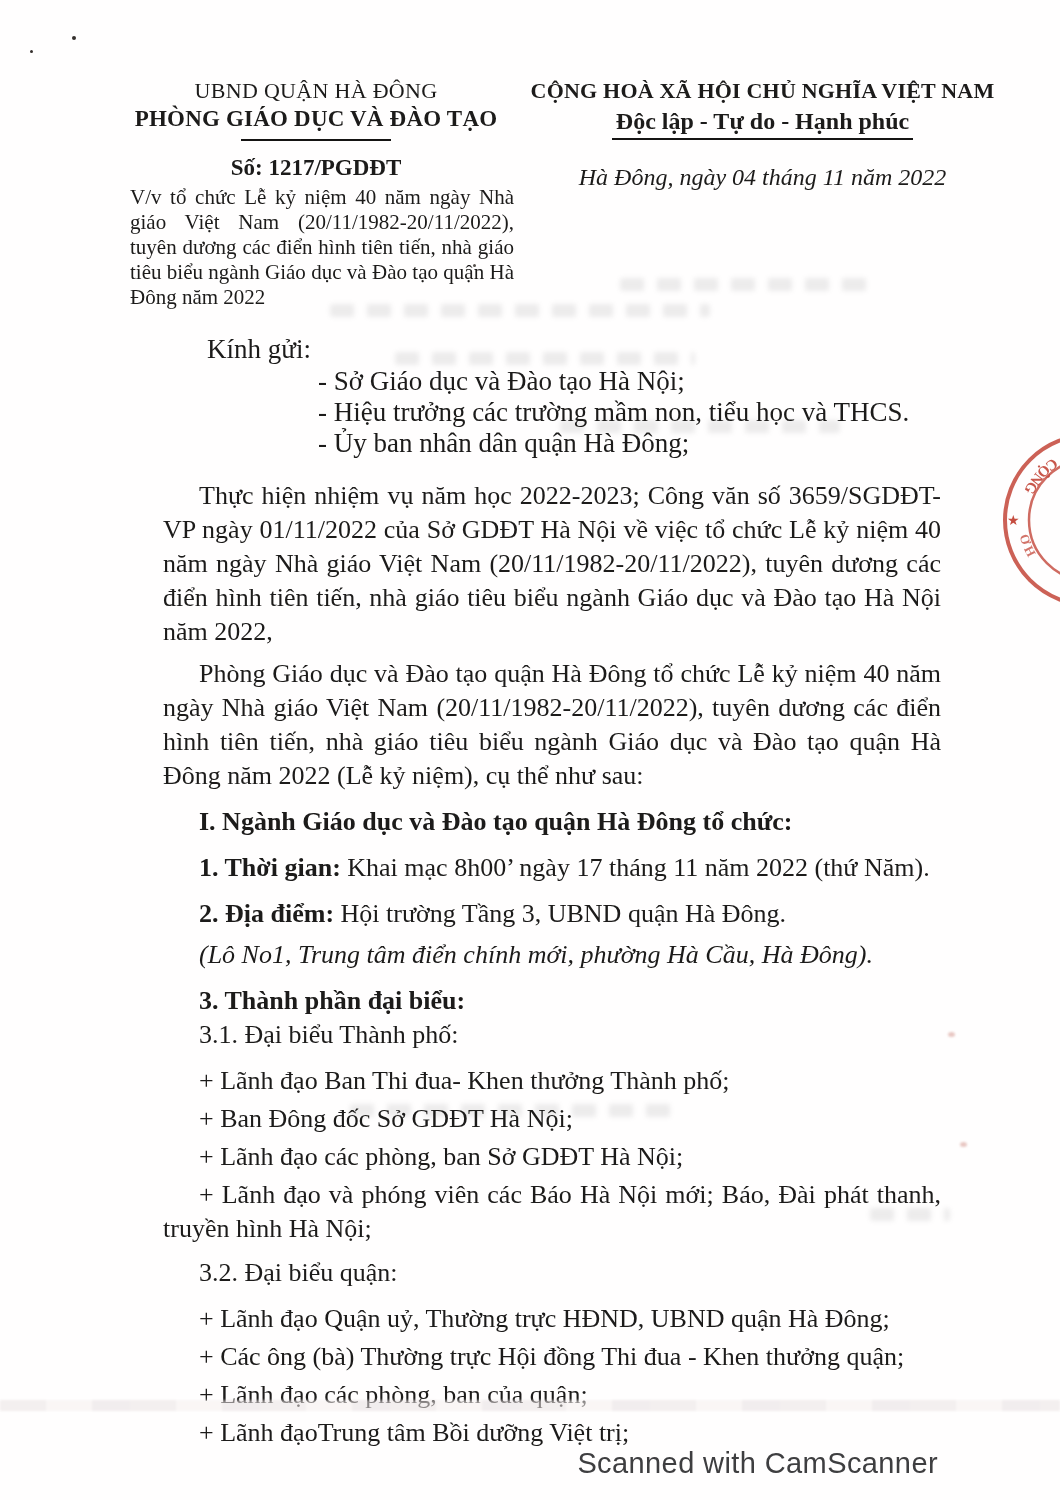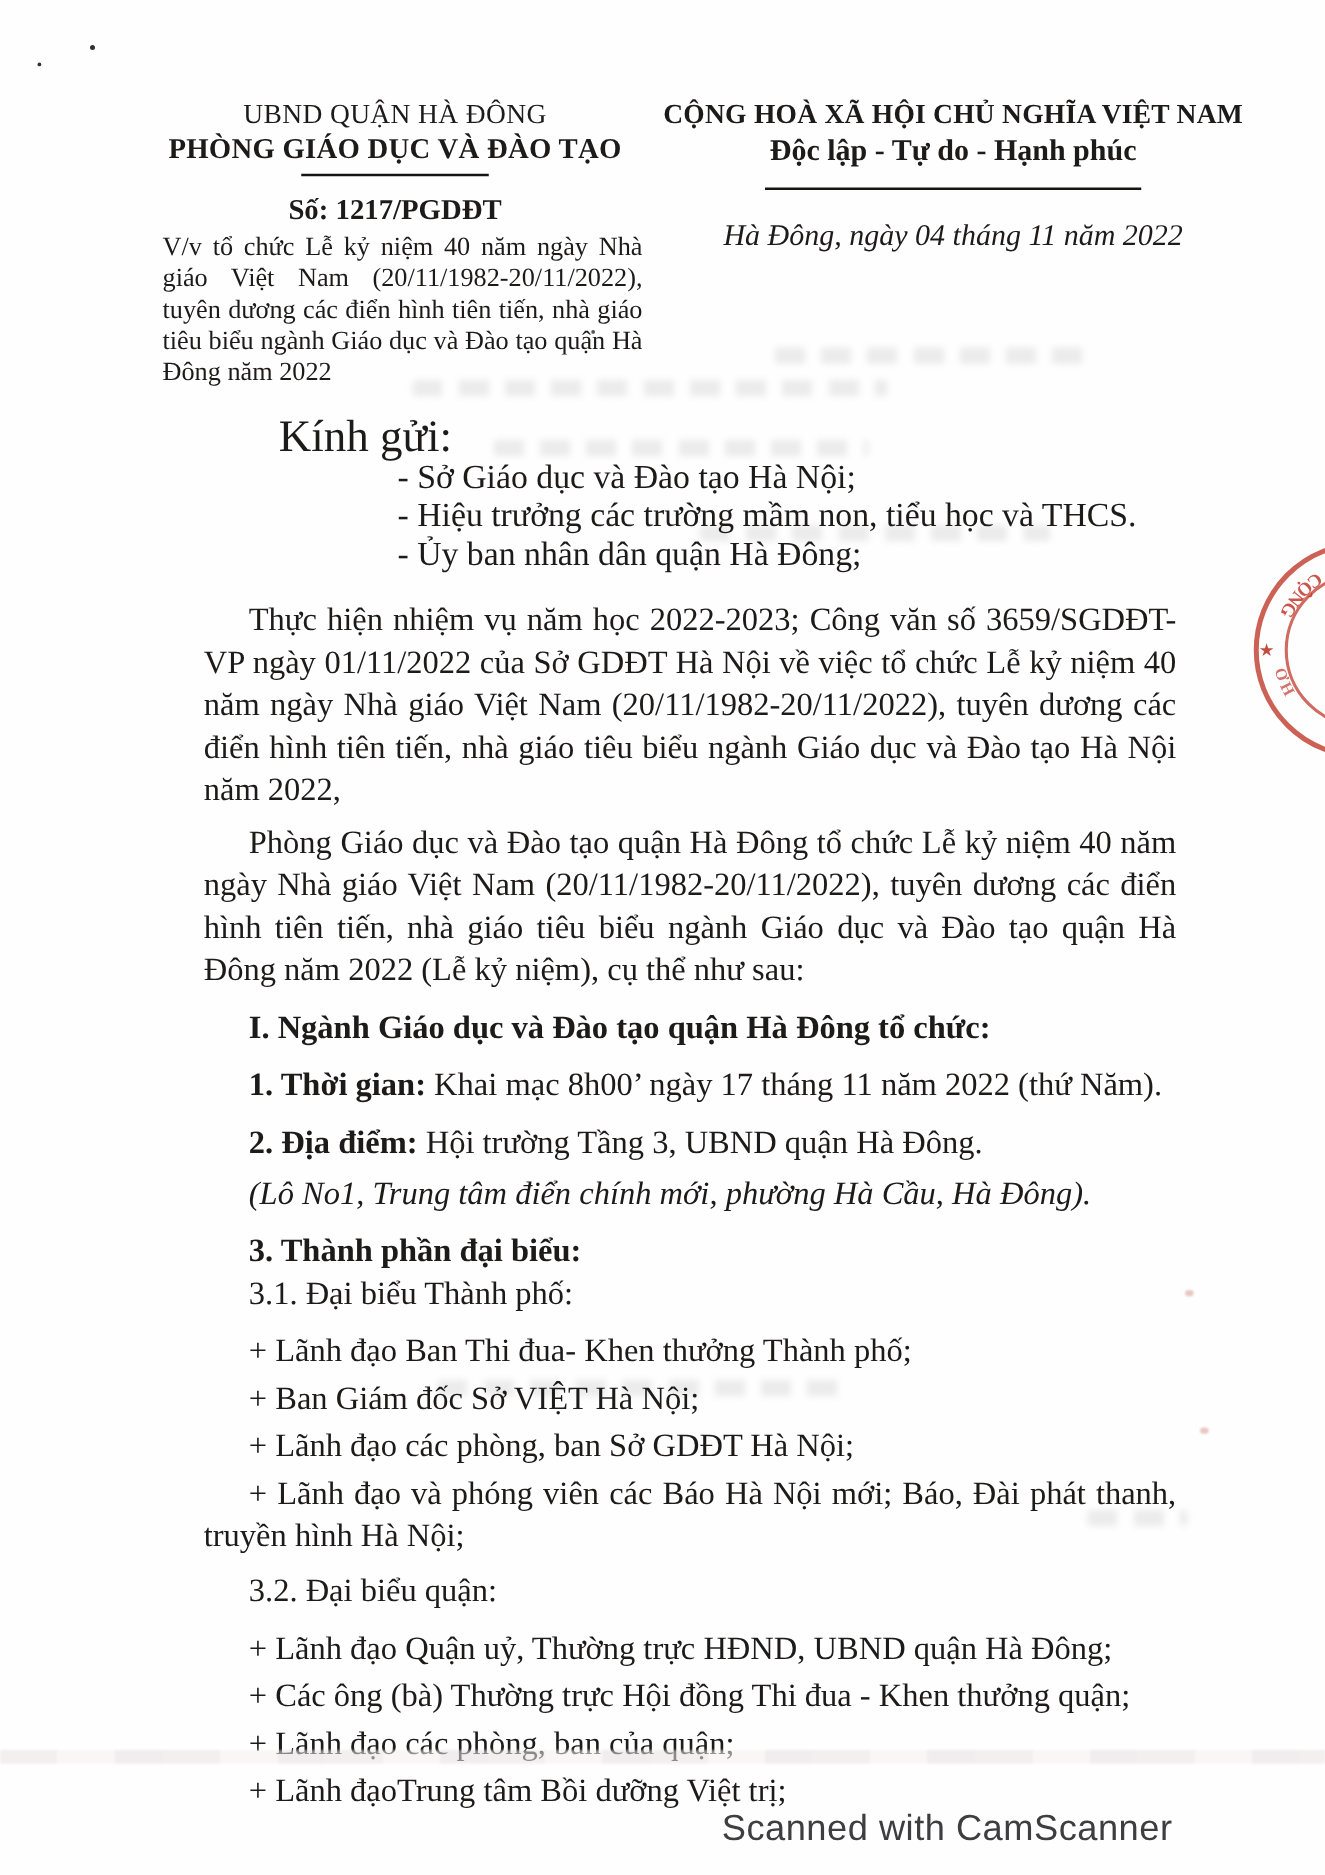--- a/index.html
+++ b/index.html
@@ -19,25 +19,25 @@
   .org{font-size:23px;font-weight:700;margin-top:2px;letter-spacing:.2px;}
   .org-underline{width:150px;height:2px;background:#151413;margin:7px auto 0 auto;}
   .doc-number{font-size:23px;font-weight:700;margin-top:14px;}
   .doc-subject{
     font-size:21px;line-height:25px;text-align:justify;
     margin-top:4px;padding:0 6px 0 18px;
   }
   .country{font-size:22px;font-weight:700;letter-spacing:.2px;}
   .motto-wrap{margin-top:4px;}
   .motto{display:inline-block;font-size:24px;font-weight:700;
-    border-bottom:2px solid #151413;padding:0 4px 15px 4px;}
+    border-bottom:2px solid #151413;padding:0 4px 3px 4px;}
   .dateline{font-size:24px;font-style:italic;margin-top:24px;}
   
   .letter{position:absolute;top:332px;left:163px;width:778px;font-size:26px;line-height:34px;}
-  .salutation{margin-left:60px;font-size:36px;}
+  .salutation{margin-left:44px;font-size:27px;}
   .recipients{margin-left:155px;line-height:31px;font-size:27px;}
   .para{text-align:justify;text-indent:36px;margin-top:8px;}
   .para.first{margin-top:20px;}
   .line{text-indent:36px;margin-top:7px;}
   .bold{font-weight:700;}
   .italic{font-style:italic;}
   .delegate{ text-align:justify;text-indent:36px;margin-top:4px;}
   .gap-s{margin-top:12px;}
   
   .dot{position:absolute;width:4px;height:4px;border-radius:50%;background:#35302d;}
@@ -109,21 +109,21 @@
     <div class="line gap-s"><span class="bold">1. Thời gian:</span> <span>Khai mạc 8h00’ ngày 17 tháng 11 năm 2022 (thứ Năm).</span></div>
 
     <div class="line gap-s"><span class="bold">2. Địa điểm:</span> <span>Hội trường Tầng 3, UBND quận Hà Đông.</span></div>
 
     <div class="line italic">(Lô No1, Trung tâm điển chính mới, phường Hà Cầu, Hà Đông).</div>
 
     <div class="line bold gap-s">3. Thành phần đại biểu:</div>
     <div class="line" style="margin-top:0;">3.1. Đại biểu Thành phố:</div>
 
     <div class="delegate gap-s">+ Lãnh đạo Ban Thi đua- Khen thưởng Thành phố;</div>
-    <div class="delegate">+ Ban Giám đốc Sở VIỆT Hà Nội;</div>
+    <div class="delegate">+ Ban Đông đốc Sở GDĐT Hà Nội;</div>
     <div class="delegate">+ Lãnh đạo các phòng, ban Sở GDĐT Hà Nội;</div>
     <div class="delegate">+ Lãnh đạo và phóng viên các Báo Hà Nội mới; Báo, Đài phát thanh, truyền hình Hà Nội;</div>
 
     <div class="line" style="margin-top:10px;">3.2. Đại biểu quận:</div>
 
     <div class="delegate gap-s">+ Lãnh đạo Quận uỷ, Thường trực HĐND, UBND quận Hà Đông;</div>
     <div class="delegate">+ Các ông (bà) Thường trực Hội đồng Thi đua - Khen thưởng quận;</div>
     <div class="delegate">+ Lãnh đạo các phòng, ban của quận;</div>
     <div class="delegate">+ Lãnh đạoTrung tâm Bồi dưỡng Việt trị;</div>
   </div>

